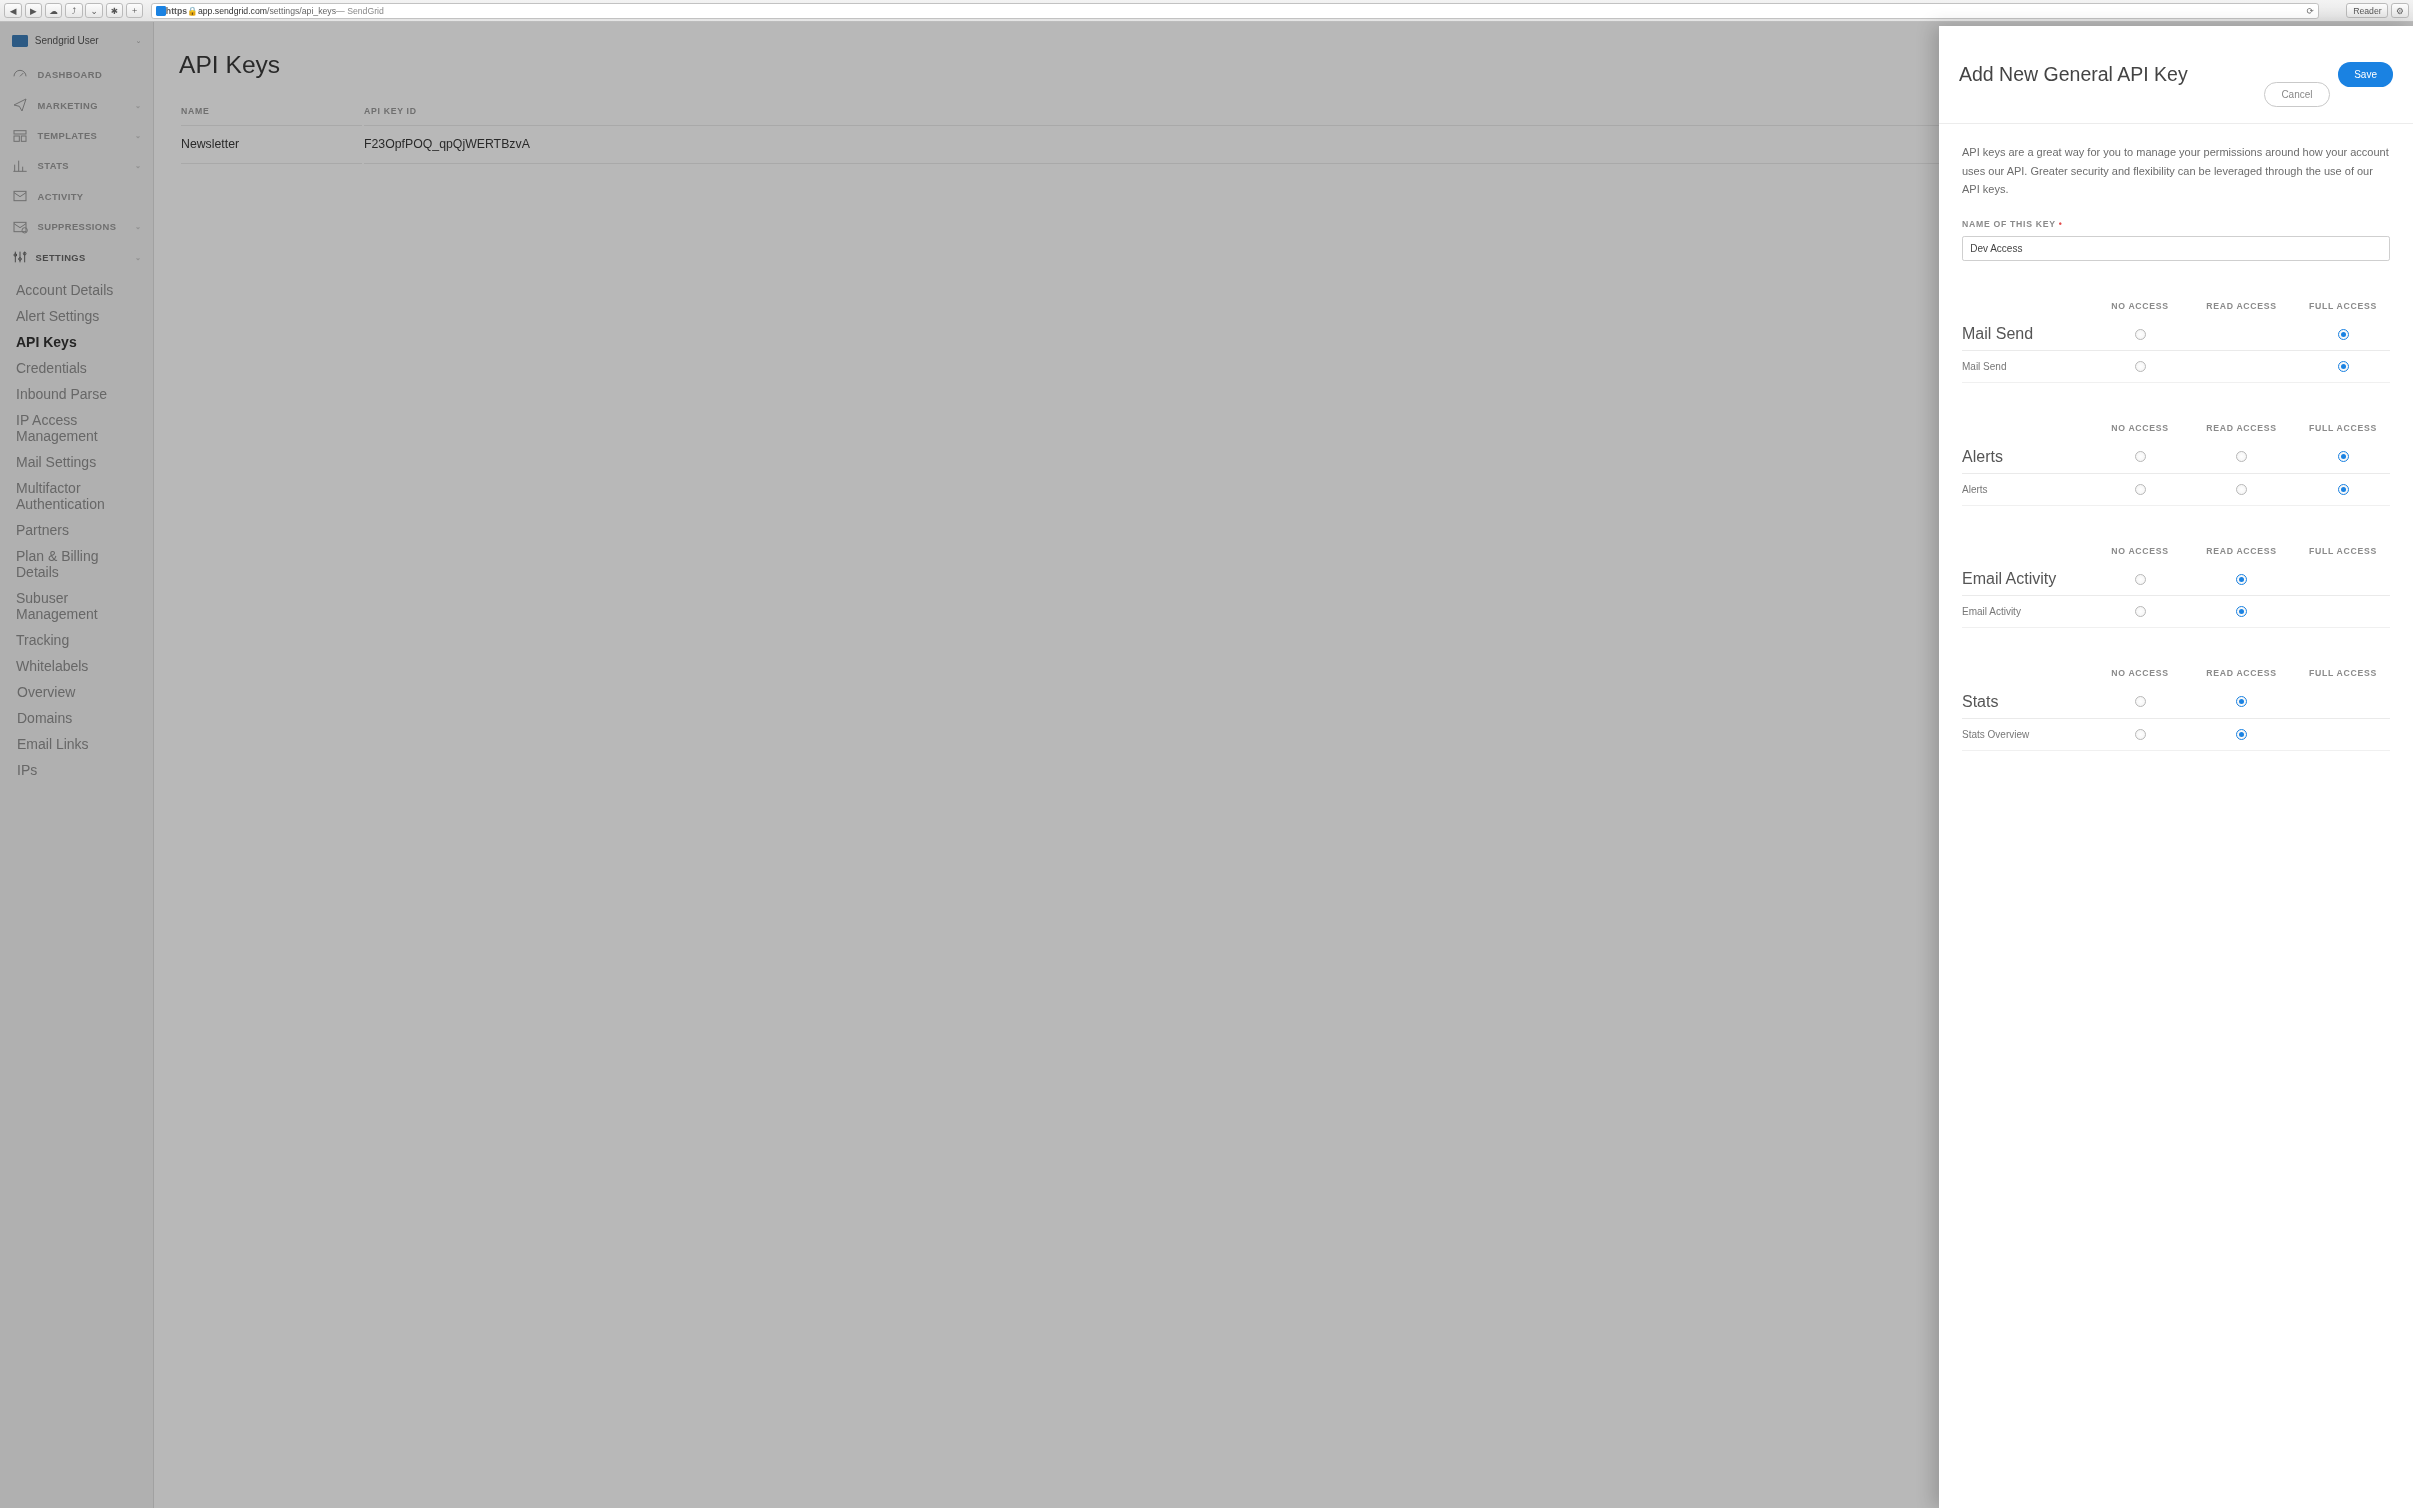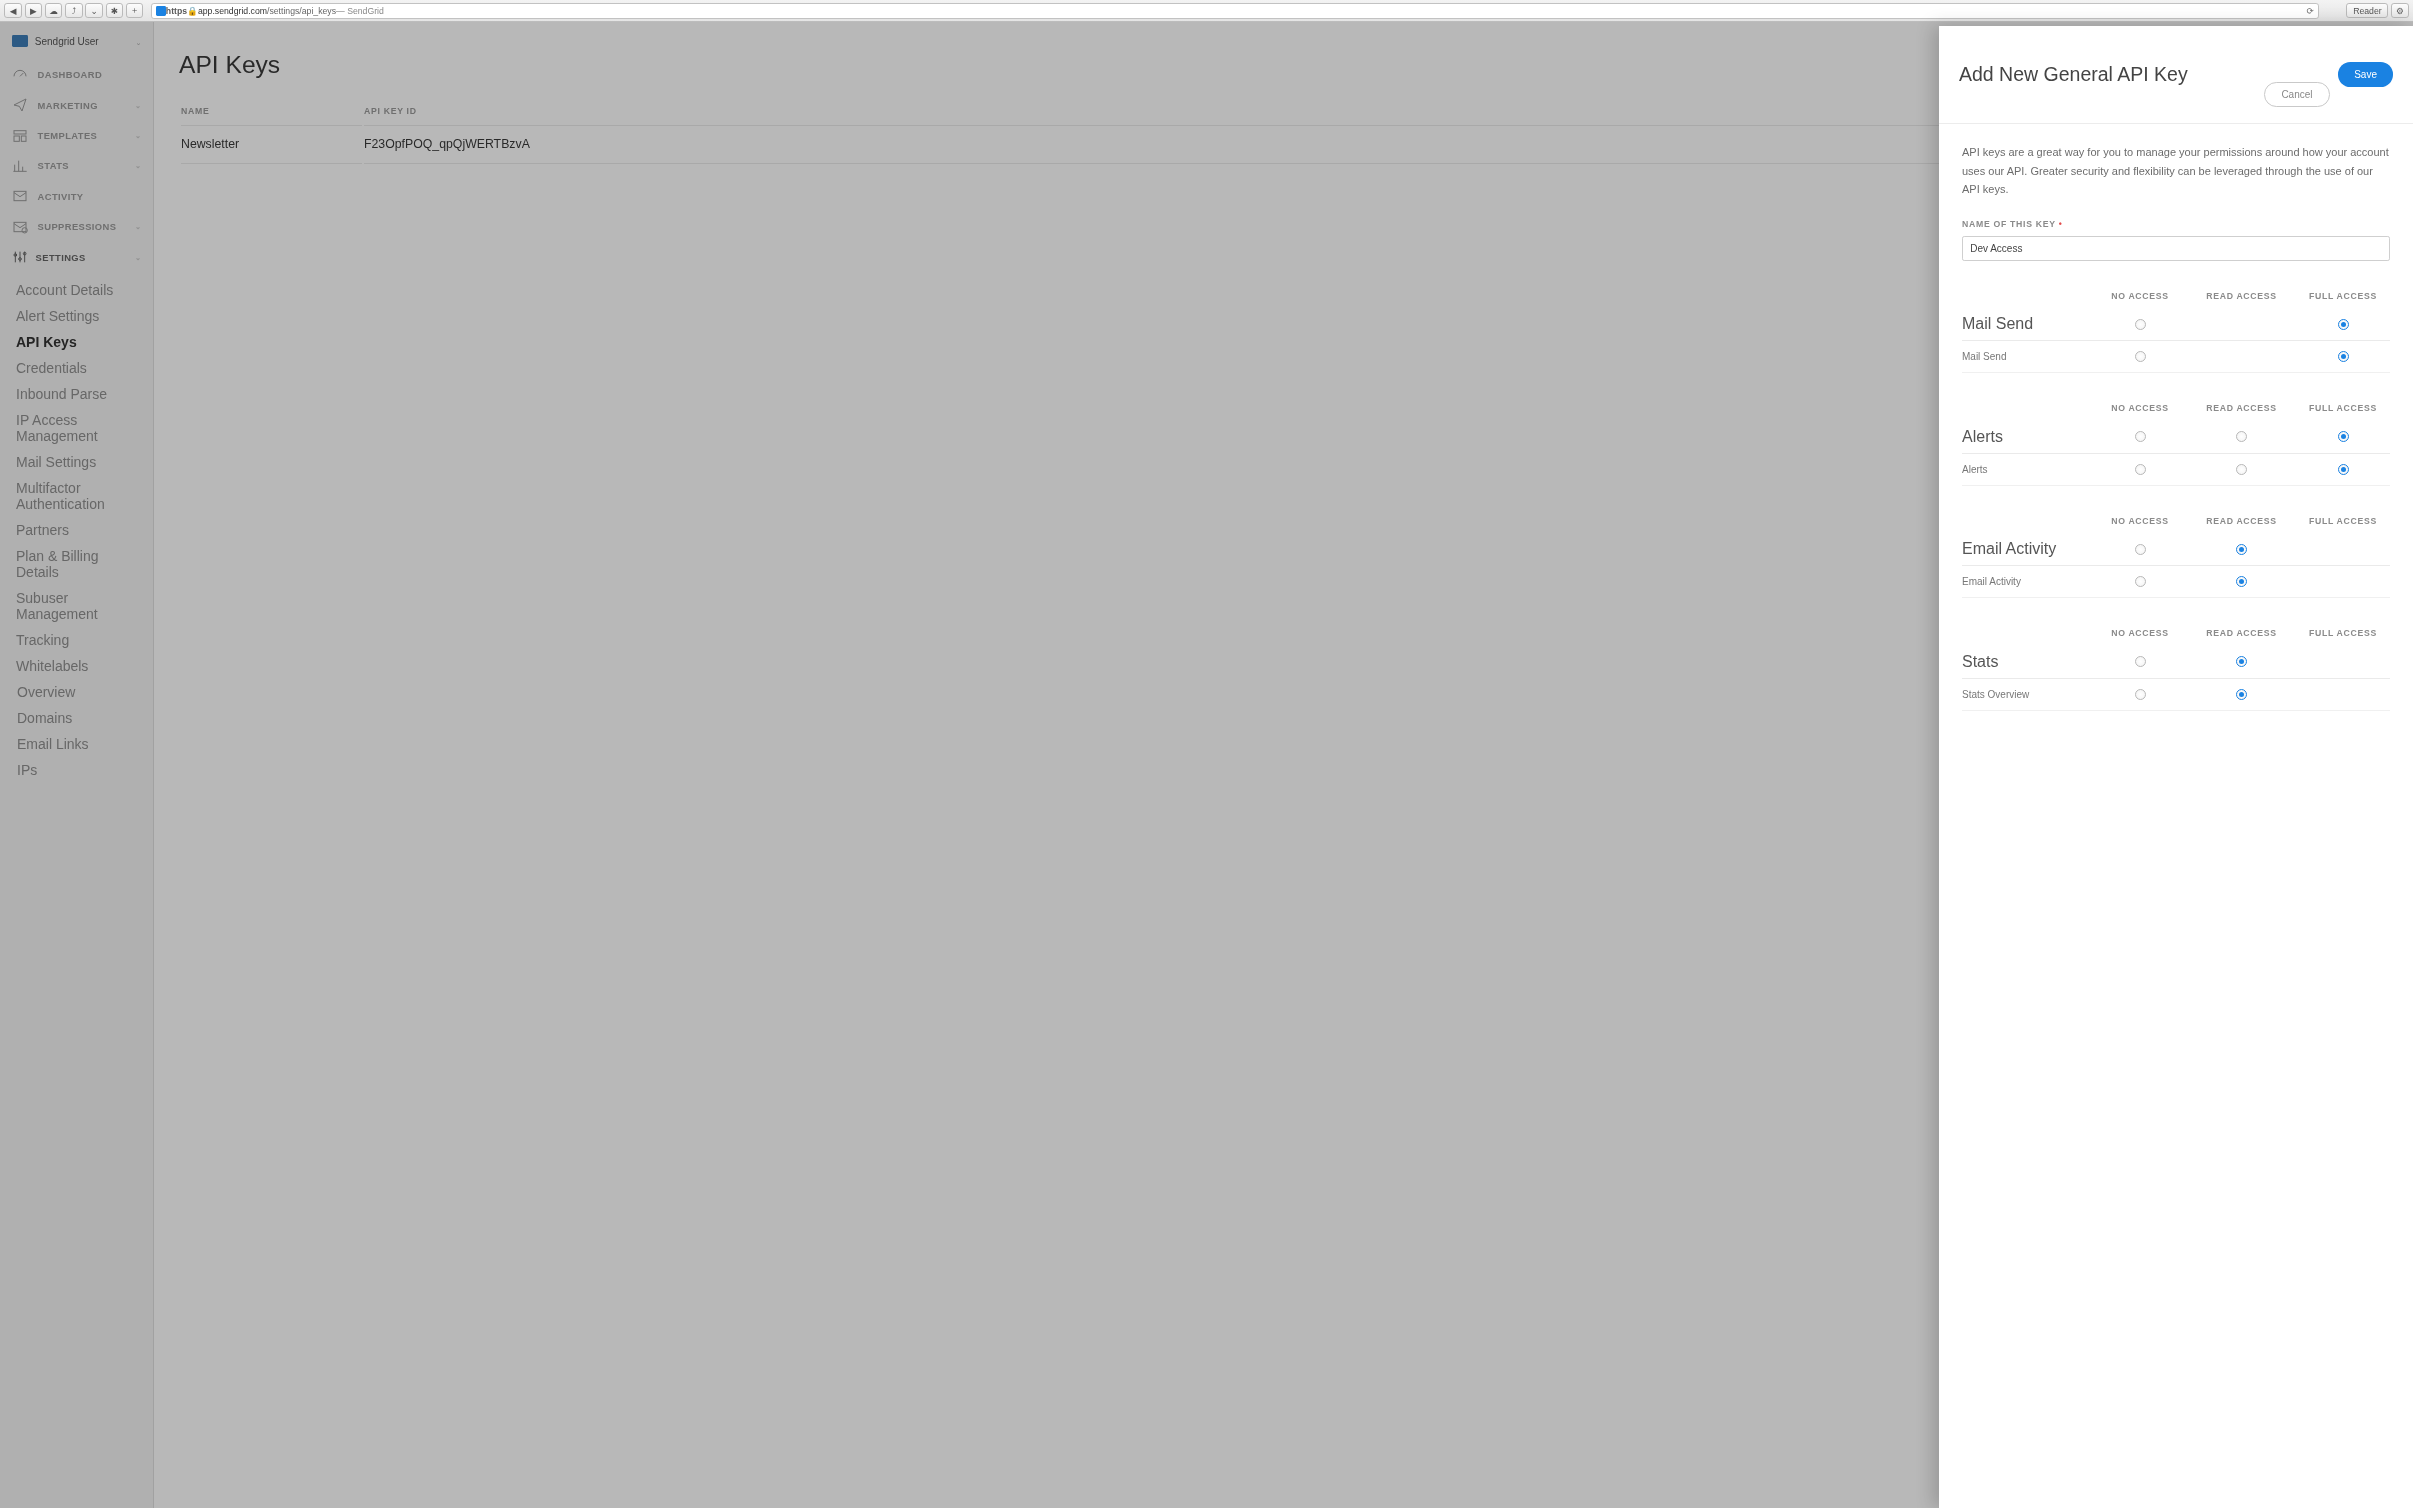--- a/index.html
+++ b/index.html
@@ -14,21 +14,21 @@
 .url-bar .favicon { width: 10px; height: 10px; background: #1a82e2; border-radius: 1.4px; }
 .url-bar .https { color: #5a5a5a; font-weight: 600; }
 .url-title { color: #888; }
 
 
 .app { position: relative; width: 100%; height: calc(100% - 22px); display: flex; }
 .sidebar { width: 154px; background: #f4f4f4; border-right: 0.7px solid #e0e0e0; overflow-y: auto; }
 .content { flex: 1; background: #fff; padding: 29px 25px; }
 
 
-.user-block { display: flex; align-items: flex-end; padding: 13px 11.6px; gap: 7.2px; color: #555; font-size: 10px; }
+.user-block { display: flex; align-items: center; padding: 13px 11.6px; gap: 7.2px; color: #555; font-size: 10px; }
 .user-block .logo { width: 16px; height: 11.6px; background: #3d7db7; border-radius: 1.4px; }
 .user-block .chev { margin-left: auto; color: #aaa; font-size: 7.2px; }
 
 .nav-item { display: flex; align-items: center; padding: 8.7px 11.6px; gap: 10px; color: #9a9a9a; font-size: 9.4px; letter-spacing: 0.4px; font-weight: 600; cursor: pointer; text-transform: uppercase; }
 .nav-item .chev { margin-left: auto; color: #c8c8c8; font-size: 7.2px; }
 .nav-item.active { color: #666; gap: 8px; }
 .nav-icon { width: 16px; height: 13px; display: inline-flex; align-items: center; justify-content: center; }
 .nav-icon svg { stroke: #9a9a9a; fill: none; stroke-width: 1.5; }
 .nav-item.active .nav-icon svg { stroke: #666; }
 
@@ -55,21 +55,21 @@
 .btn-save { border: none; background: #1a82e2; color: #fff; }
 .drawer-body { flex: 1; overflow-y: auto; padding: 19px 23px 29px 23px; }
 .drawer-body::-webkit-scrollbar { width: 7.2px; }
 .drawer-body::-webkit-scrollbar-thumb { background: #d2d2d2; border-radius: 3.6px; }
 
 .help { font-size: 11px; color: #6c6c6c; line-height: 1.7; margin-bottom: 20px; }
 .field-label { font-size: 8.7px; letter-spacing: 0.7px; color: #8a8a8a; font-weight: 700; margin-bottom: 7.2px; display: flex; gap: 2.9px; }
 .field-label .req { color: #e24a4a; }
 .text-input { width: 100%; height: 24.6px; border: 0.7px solid #cfcfcf; border-radius: 2.2px; padding: 0 7.2px; font-size: 10px; color: #444; }
 
-.perm-block { margin-top: 30px; }
+.perm-block { margin-top: 40px; }
 .perm-grid { display: grid; grid-template-columns: 1fr 94px 109px 94px; align-items: center; }
 .col-hd { font-size: 8.7px; letter-spacing: 0.7px; color: #8a8a8a; font-weight: 700; text-align: center; padding-bottom: 7.2px; }
 .group-row { border-bottom: 0.7px solid #eaeaea; }
 .group-label { font-size: 16px; color: #555; padding: 7.2px 0; }
 .sub-row { border-bottom: 0.7px solid #f0f0f0; }
 .sub-label { font-size: 10px; color: #777; padding: 10px 0; }
 .radio-cell { display: flex; justify-content: center; padding: 8.7px 0; }
 
 .radio { width: 11px; height: 11px; border: 0.7px solid #b8b8b8; border-radius: 50%; display: inline-flex; align-items: center; justify-content: center; background: radial-gradient(#fff,#f2f2f2); cursor: pointer; }
 .radio.checked { border-color: #1a82e2; }

